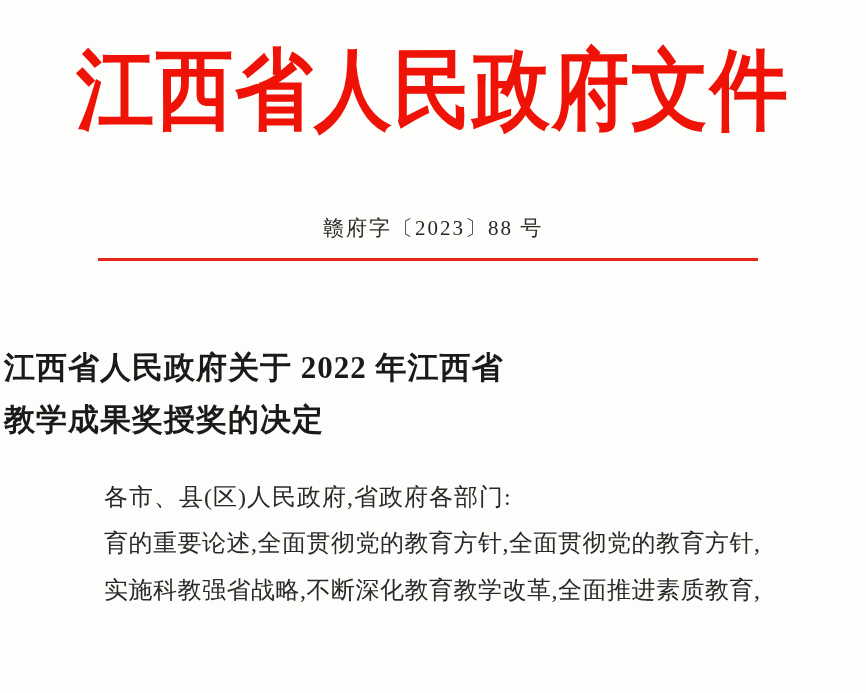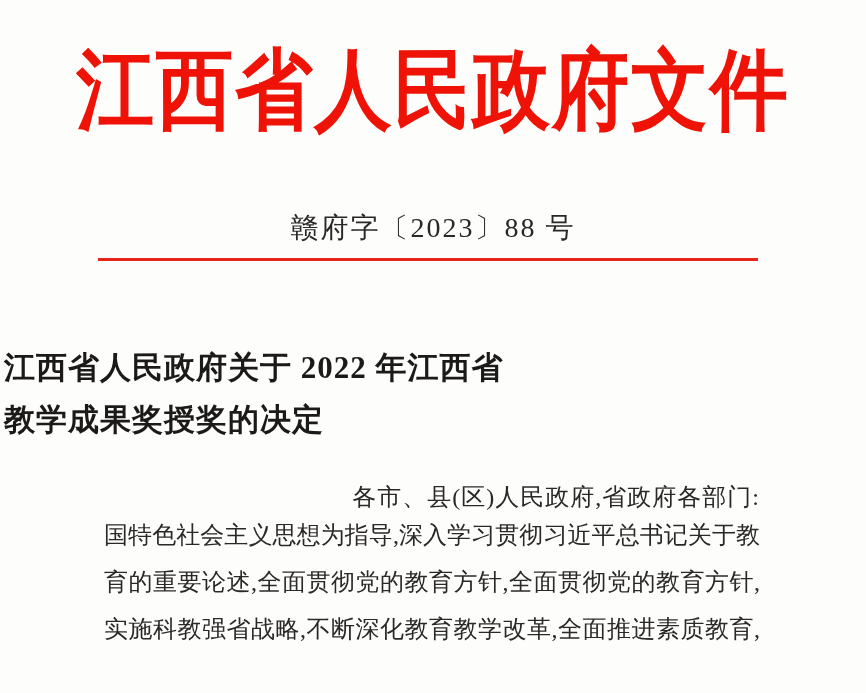--- a/index.html
+++ b/index.html
@@ -16,40 +16,40 @@
   .masthead {
     position: absolute; top: 42px; left: 0; width: 866px;
     text-align: center; white-space: nowrap;
     font-weight: bold; font-size: 88px; line-height: 98px;
     letter-spacing: 2px;
     color: var(--header-red, #ee1306);
     transform: scaleX(0.88); transform-origin: 50% 50%;
   }
   .docnum {
     position: absolute; top: 212px; left: 0; width: 866px;
-    text-align: center; font-size: 28px; line-height: 32px;
+    text-align: center; font-size: 21px; line-height: 32px;
     letter-spacing: 2px; color: #2a2826;
   }
   .redline {
     position: absolute; top: 258px; left: 98px; width: 660px; height: 3px;
     background: var(--divider-red, #e9251a);
   }
   .title {
     position: absolute; top: 342px; left: 4px; width: 866px;
     text-align: left; font-weight: bold;
     font-size: 31px; line-height: 52px; letter-spacing: 1px;
     color: #1c1a19;
   }
   .bodytext {
     position: absolute; top: 482px; left: 104px; width: 656px;
     font-size: 24px; color: #2b2927;
   }
   .salutation {
-    line-height: 30px; margin-bottom: 0; letter-spacing: 1px;
-    text-align: right;
+    line-height: 30px; margin-bottom: 8px; letter-spacing: 1px;
+    text-align: left;
   }
   .pline {
     line-height: 47px; height: 47px;
     text-align: justify; text-align-last: justify;
   }
   .pline-first { padding-left: 48px; }
 </style>
 </head>
 <body>
 
@@ -61,18 +61,17 @@
 
   <div class="redline"></div>
 
   <div class="title">
     <div>江西省人民政府关于 2022 年江西省</div>
     <div>教学成果奖授奖的决定</div>
   </div>
 
   <div class="bodytext">
     <div class="salutation">各市、县(区)人民政府,省政府各部门:</div>
-    <div class="pline">国特色社会主义思想为指导,深入学习贯彻习近平总书记关于教</div>
     <div class="pline">育的重要论述,全面贯彻党的教育方针,全面贯彻党的教育方针,</div>
     <div class="pline">实施科教强省战略,不断深化教育教学改革,全面推进素质教育,</div>
   </div>
 
 </div>
 
 </body></html>

